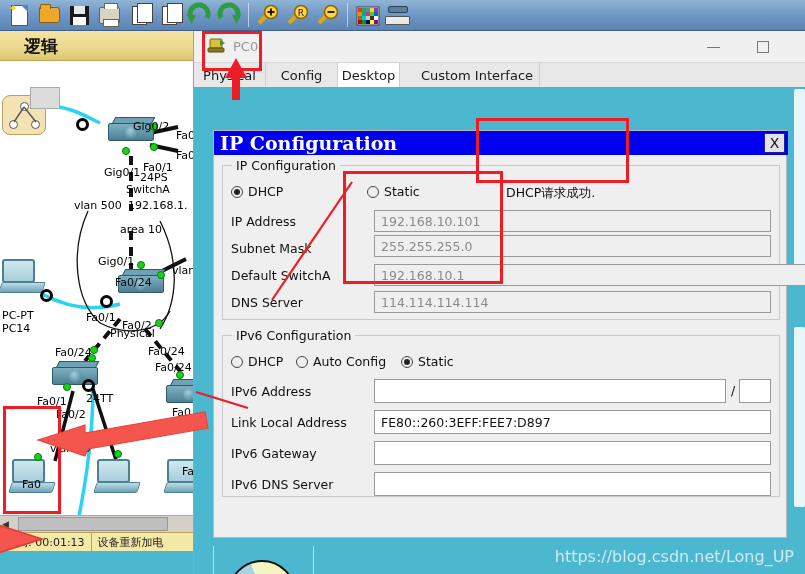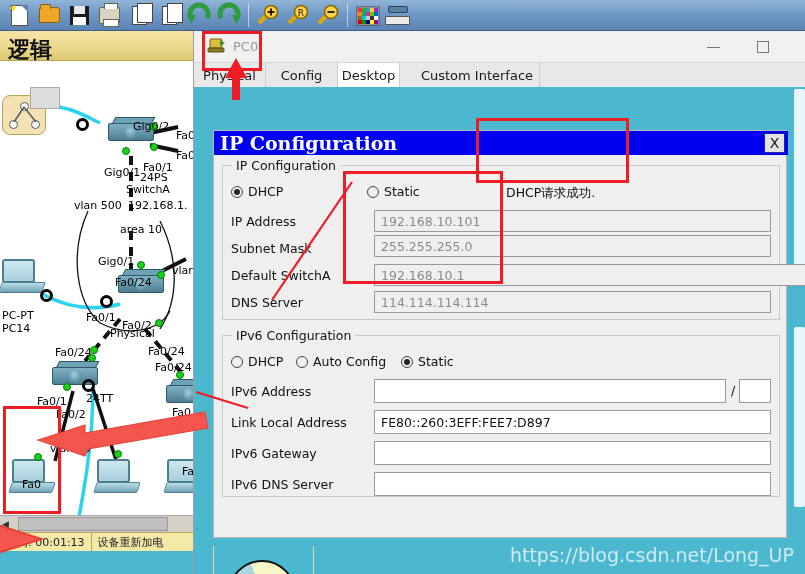--- a/index.html
+++ b/index.html
@@ -48,21 +48,21 @@
   .topology {
     position:absolute; left:0; top:31px; width:193px; height:520px;
     background:#ffffff; overflow:hidden;
   }
   .topo-header {
     position:absolute; left:0; top:0; width:193px; height:30px;
     background: linear-gradient(to bottom,#f5e4a3 0%, #ecd98f 55%, #ddc86f 100%);
     border-bottom:1px solid #b8a55a;
   }
   .topo-header .lbl{
-    position:absolute; left:8px; top:4px; font-size:22px; color:#111; font-weight:bold;
+    position:absolute; left:24px; top:4px; font-size:17px; color:#111; font-weight:bold;
     font-family:"DejaVu Sans","Liberation Sans",sans-serif;
   }
   .topo-canvas{position:absolute;left:0;top:30px;width:222px;height:471px;background:#fff;overflow:hidden;}
   .topo-hscroll{
     position:absolute;left:0;bottom:19px;width:193px;height:17px;
     background:#d4d0c8;border-top:1px solid #aaa;
   }
   .topo-hscroll .thumb{position:absolute;left:18px;top:1px;width:150px;height:14px;background:#bfbfbf;border:1px solid #9a9a9a;}
   .topo-hscroll .arrow{position:absolute;left:2px;top:3px;font-size:9px;color:#333;}
   .statusbar{
@@ -160,21 +160,21 @@
   .redbox{position:absolute;border:3px solid #ee1c25;pointer-events:none;}
   .redarrow{position:absolute;pointer-events:none;}
 
   
   .piebox{position:absolute;left:19px;top:459px;width:101px;height:115px;background:#4cb8cf;
      border-left:1px solid #e8d7a0;border-right:1px solid #e8d7a0;}
   .pie{position:absolute;left:14px;top:14px;width:68px;height:68px;border-radius:50%;
      border:2px solid #111;overflow:hidden;
      background:conic-gradient(from -20deg,#f7f5c4 0 95deg,#d4706e 95deg 175deg,#6f9fd8 175deg 300deg,#a8d6de 300deg 360deg);}
 
-  .watermark{position:absolute;right:12px;bottom:8px;color:#cfeaf2;font-size:19px;
+  .watermark{position:absolute;right:12px;bottom:8px;color:#cfeaf2;font-size:16px;
      font-family:"DejaVu Sans","Liberation Sans",sans-serif;}
 
   svg { overflow: visible; }
 </style>
 </head>
 <body>
 
 <div id="root">
 
   <div class="toolbar">

